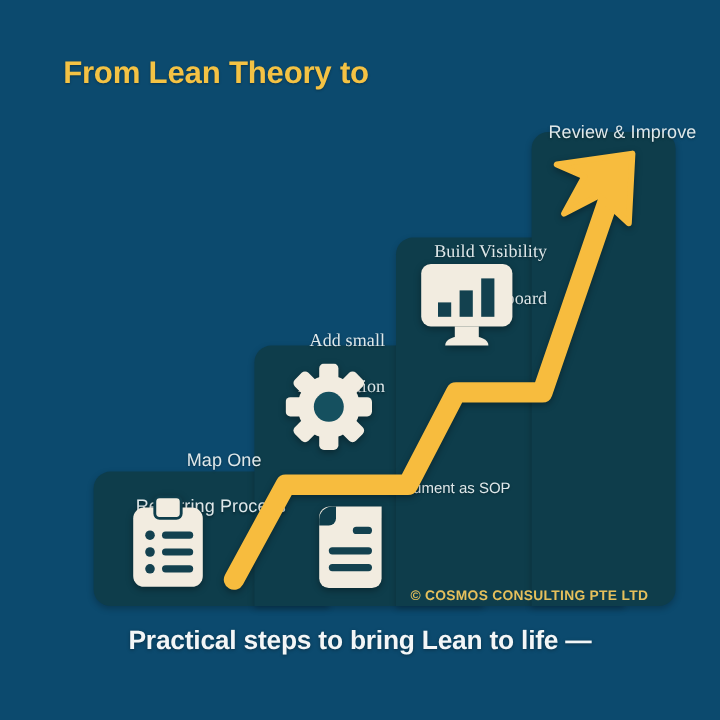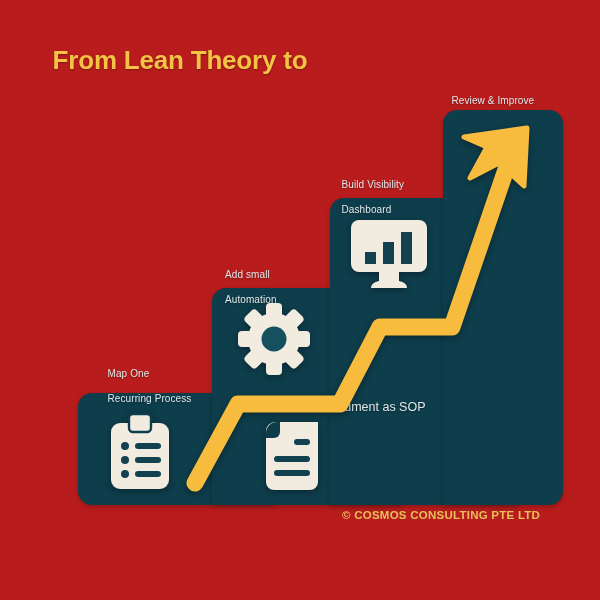--- a/index.html
+++ b/index.html
@@ -4,21 +4,21 @@
 <style>
   html, body {
     margin: 0;
     padding: 0;
     background: #0d3a47;
   }
   #canvas {
     position: relative;
     width: 600px;
     height: 600px;
-    background: #b91c1c;
+    background: #0c4a6e;
     overflow: hidden;
     font-family: "Liberation Sans", sans-serif;
     -webkit-font-smoothing: antialiased;
   }
 
   
   #title-block {
     position: absolute;
     left: 0;
     top: 44px;
@@ -53,30 +53,30 @@
                   border-radius: 14px 14px 0 0; }
   #step-block-3 { left: 330px; top: 198px; width: 190px; height: 307px;
                   border-radius: 14px 14px 0 0; }
   #step-block-4 { left: 443px; top: 110px; width: 120px; height: 395px;
                   border-radius: 14px 14px 14px 0; }
 
   
   .step-label {
     position: absolute;
     color: #dfe8ea;
-    font-size: 10px;
+    font-size: 15px;
     line-height: 1.28;
-    text-align: left;
+    text-align: right;
     white-space: pre;
     letter-spacing: 0.1px;
     text-shadow: 0 1px 2px rgba(0,0,0,0.35);
   }
   #label-step-1 { left: 96px;  top: 355px; width: 122px; }
-  #label-step-2 { left: 214px; top: 256px; width: 122px; }
-  #label-step-3 { left: 330px; top: 166px; width: 126px; }
+  #label-step-2 { left: 199px; top: 256px; width: 122px; font-family: Liberation Serif, serif; }
+  #label-step-3 { left: 330px; top: 182px; width: 126px; font-family: Liberation Serif, serif; }
   #label-step-4 { left: 440px; top: 82px;  width: 128px; }
   #label-step-sop {
     position: absolute;
     left: 322px; top: 400px;
     color: #dfe8ea;
     font-size: 12.5px;
     white-space: nowrap;
     text-shadow: 0 1px 2px rgba(0,0,0,0.35);
   }
 
@@ -95,21 +95,21 @@
     position: absolute;
     left: 0; top: 0;
     width: 600px; height: 600px;
     filter: drop-shadow(0 2px 3px rgba(0,0,0,0.35));
   }
 
   
   #copyright {
     position: absolute;
     left: 342px;
-    top: 509px;
+    top: 491px;
     color: #e6c05c;
     font-size: 11.5px;
     font-weight: bold;
     letter-spacing: 0.25px;
     white-space: nowrap;
   }
 
   
   #caption {
     position: absolute;
@@ -206,15 +206,16 @@
   </svg>
 
   <svg id="growth-arrow" viewBox="0 0 600 600">
     <polyline points="195,483 238,404 340,404 380,327 452,327 512,152" fill="none" stroke="#f7bc3e" stroke-width="17" stroke-linecap="round" stroke-linejoin="round"></polyline>
     <path d="M527,128 L524,186 L499,163 L470,178 L487,147 L464,137 Z" fill="#f7bc3e" stroke="#f7bc3e" stroke-width="5" stroke-linejoin="round"></path>
   </svg>
 
   <div id="copyright">© COSMOS CONSULTING PTE LTD</div>
 
   <div id="caption">
+    <span class="cline">Practical steps to bring Lean to life —</span>
   </div>
 
 </div>
 
 </body></html>

